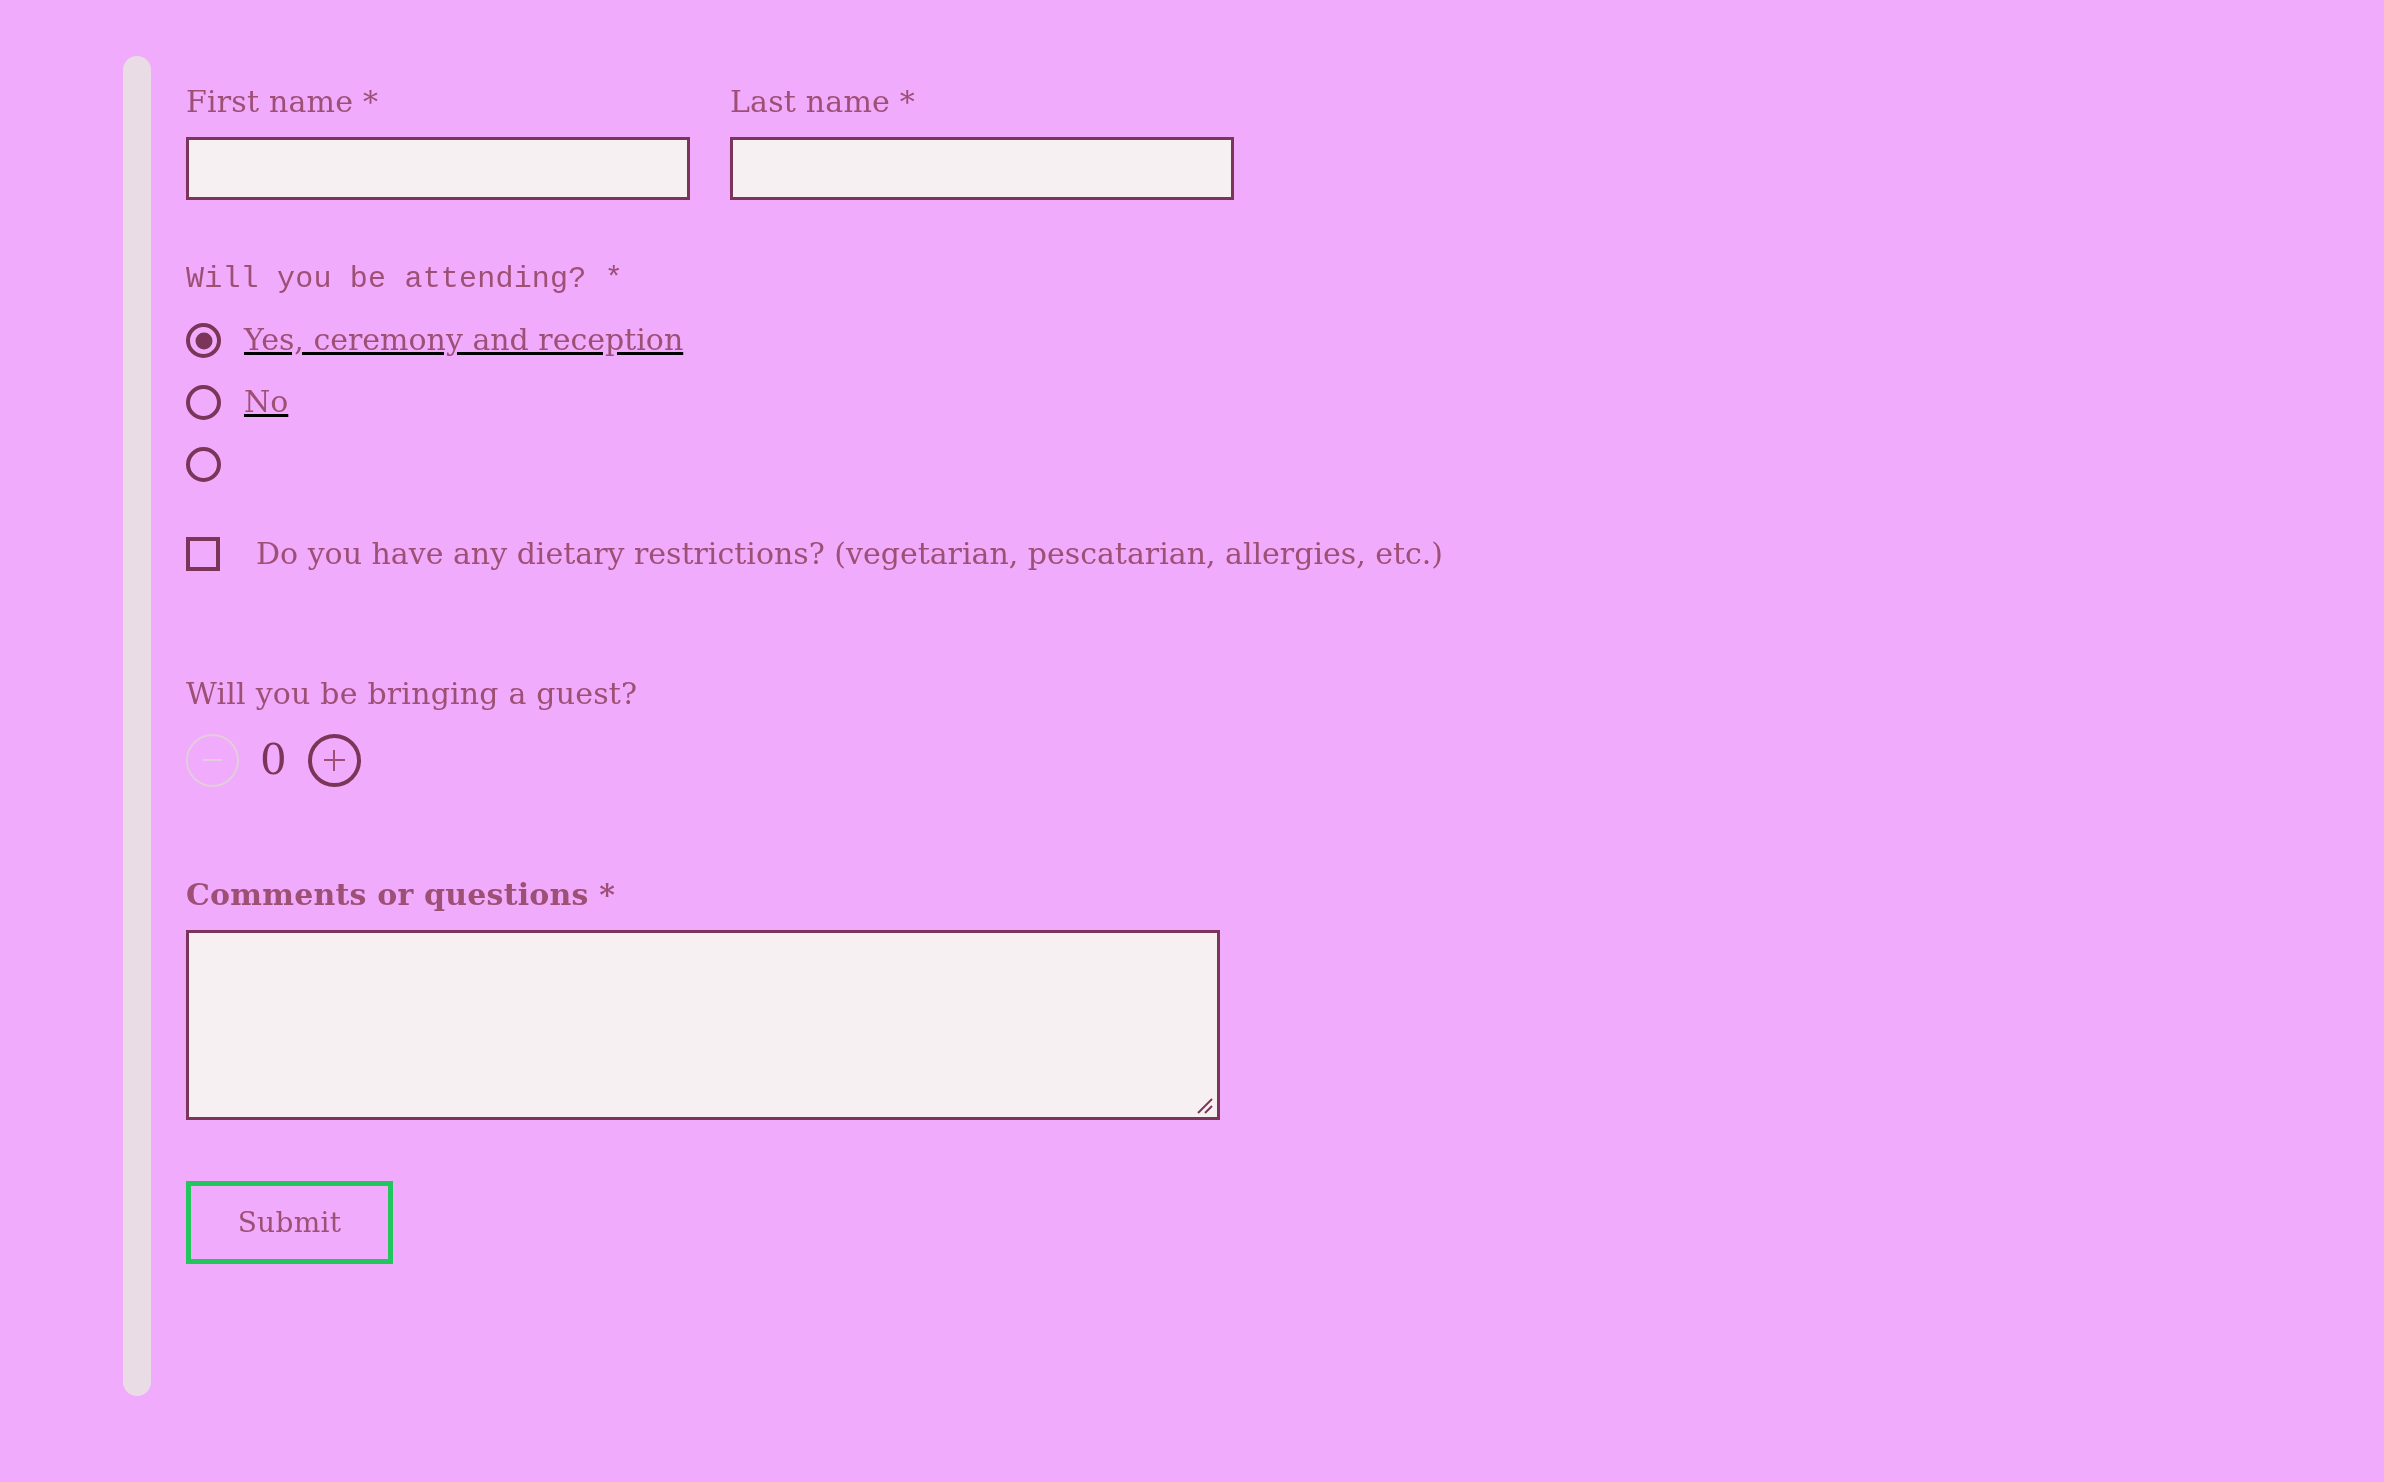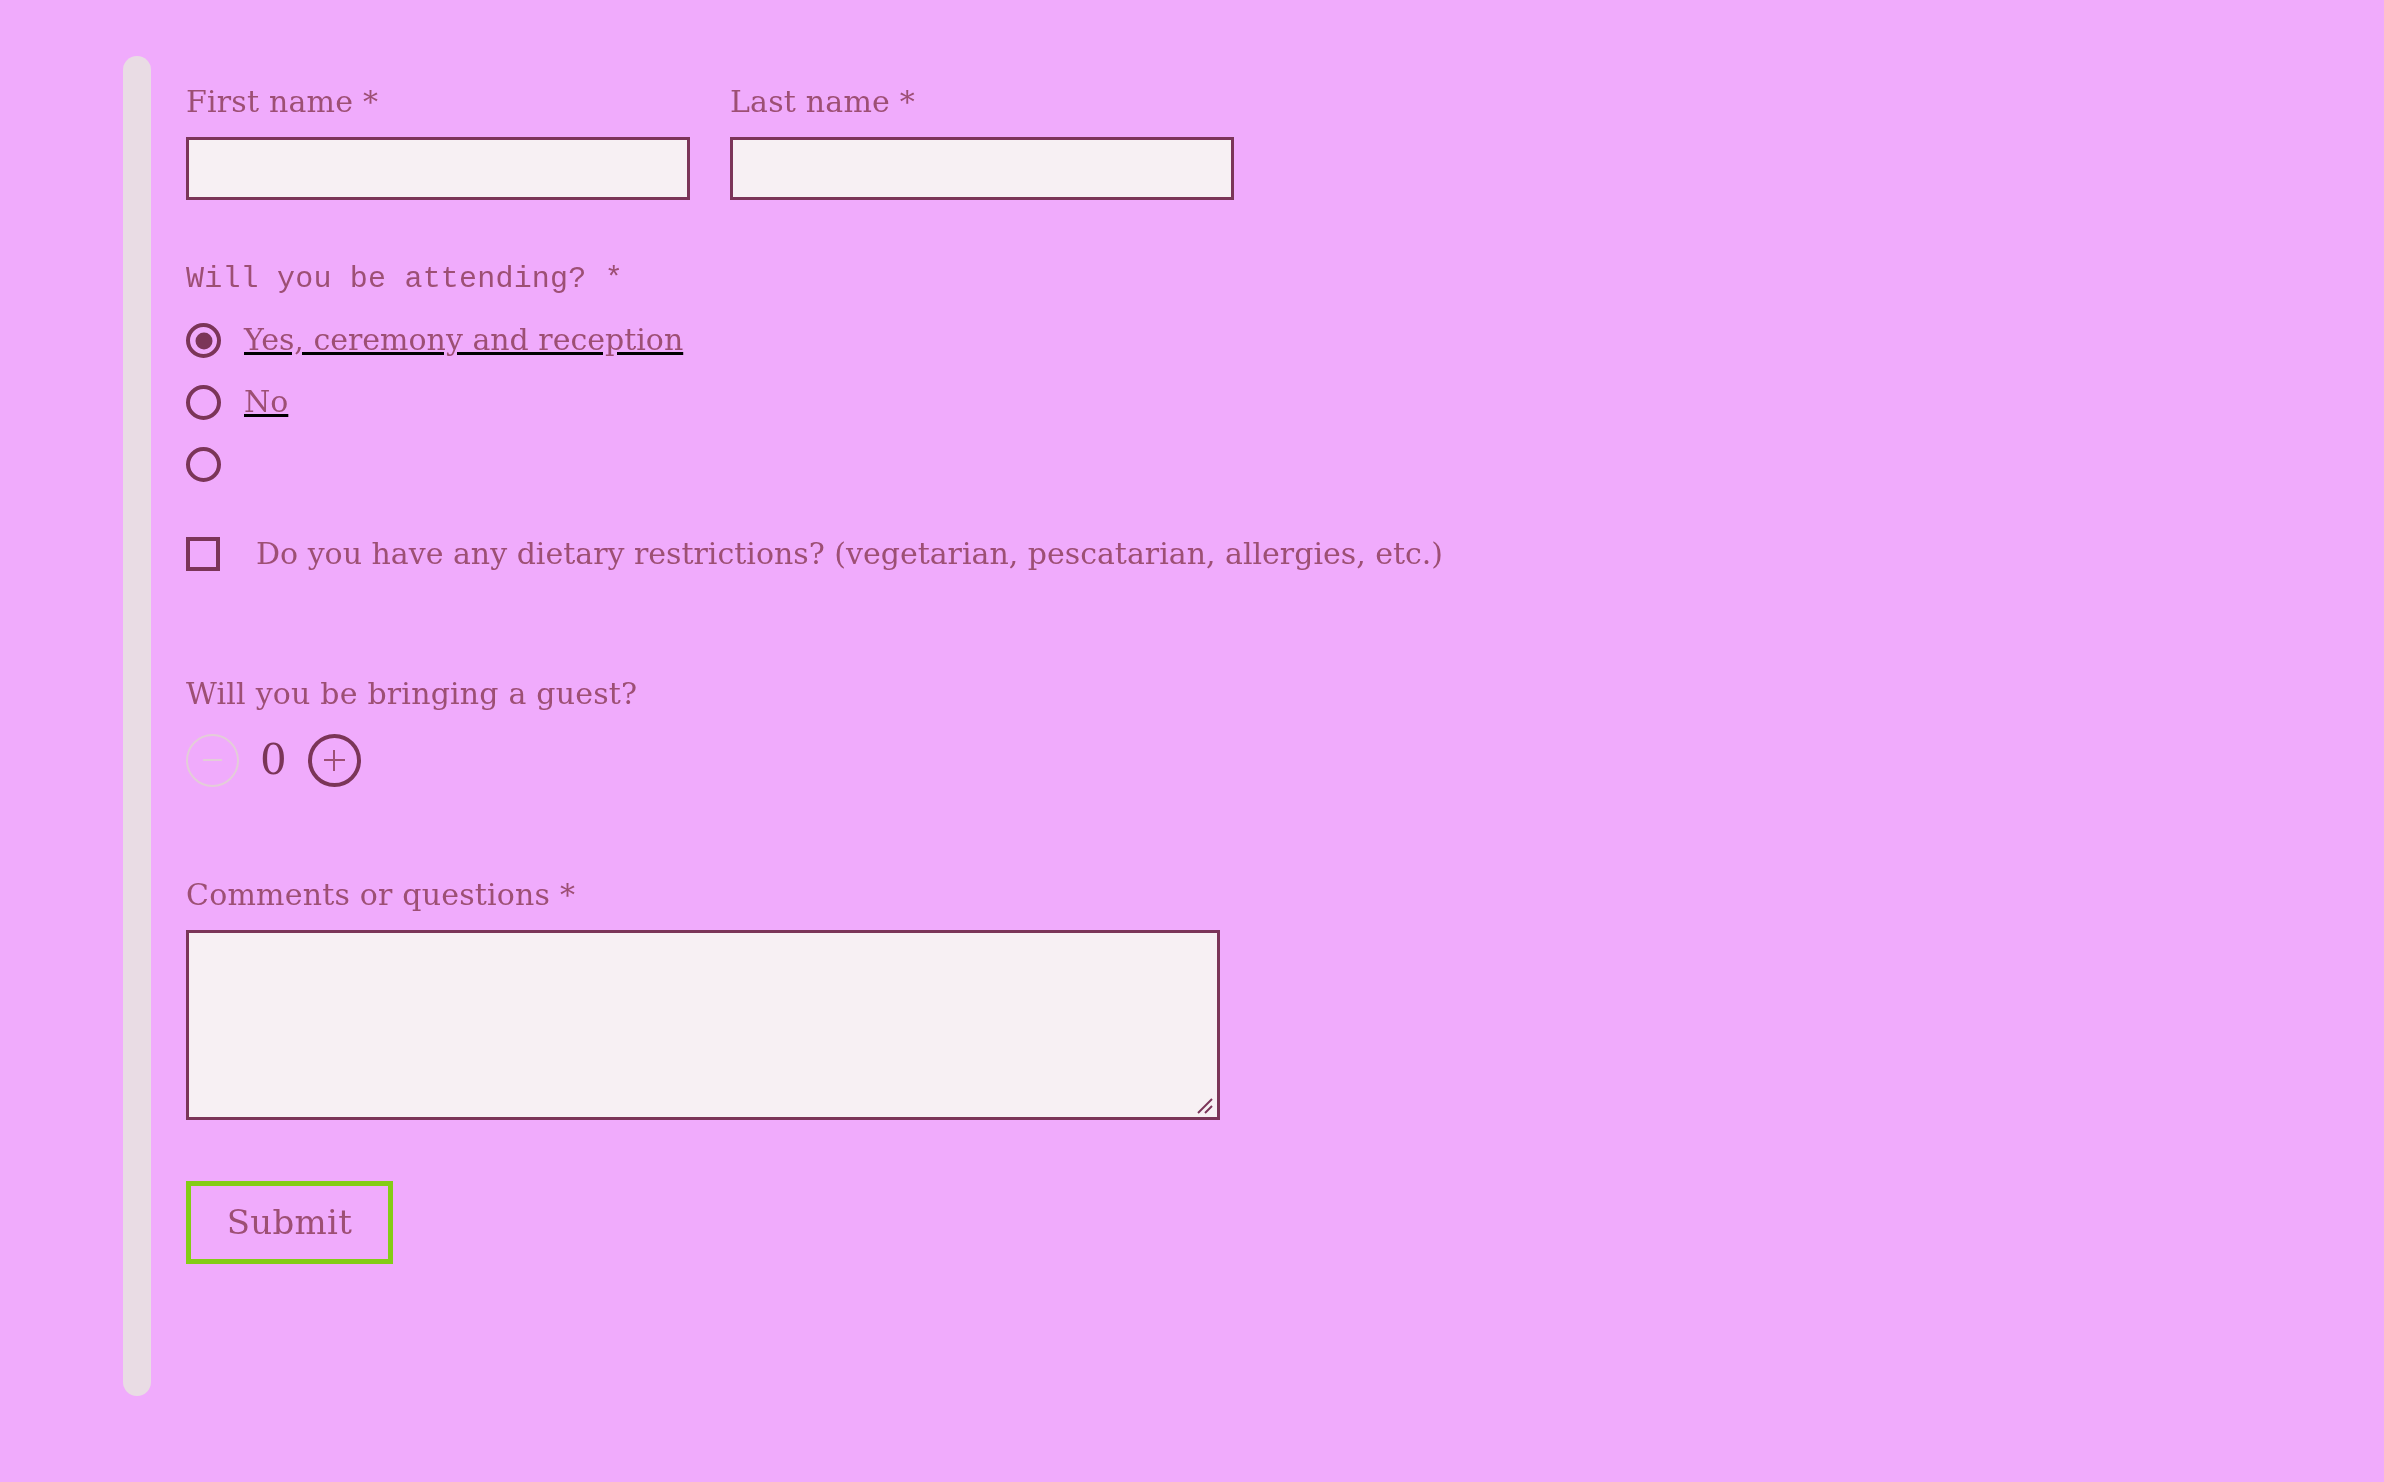--- a/index.html
+++ b/index.html
@@ -177,21 +177,21 @@
   .guest-count {
     color: #7b3558;
     font-size: 42px;
     line-height: 1;
     min-width: 26px;
     text-align: center;
   }
 
   
   .comments-block { margin-top: 90px; }
-  .comments-block > .label { margin-bottom: 17px; }
+  .comments-block > .label { margin-bottom: 17px; font-weight: bold; }
 
   .textarea-wrap { position: relative; width: 1034px; }
   .textarea {
     width: 1034px;
     height: 190px;
     background: #f7f0f3;
     border: 3px solid #7b3558;
     border-radius: 0;
     font-family: "DejaVu Serif", "Liberation Serif", serif;
     font-size: 26px;
@@ -209,25 +209,25 @@
     height: 20px;
     pointer-events: none;
   }
 
   
   .submit-btn {
     margin-top: 61px;
     width: 207px;
     height: 83px;
     background: transparent;
-    border: 5px solid #84cc16;
+    border: 5px solid #22c55e;
     border-radius: 0;
     color: #9d4f74;
     font-family: "DejaVu Serif", "Liberation Serif", serif;
-    font-size: 34px;
+    font-size: 28px;
     letter-spacing: 0.3px;
     cursor: pointer;
     display: block;
   }
 </style>
 </head>
 <body>
 
 <div class="page">
 

